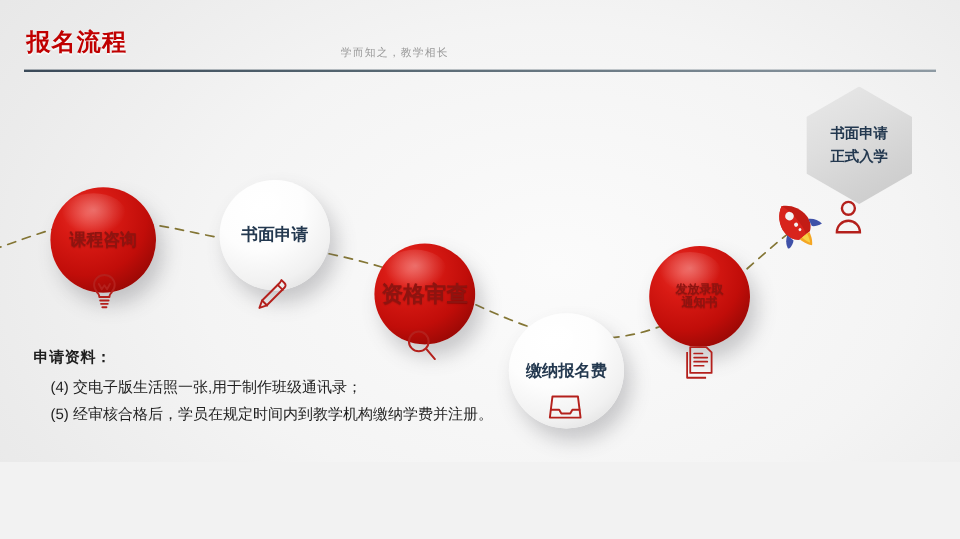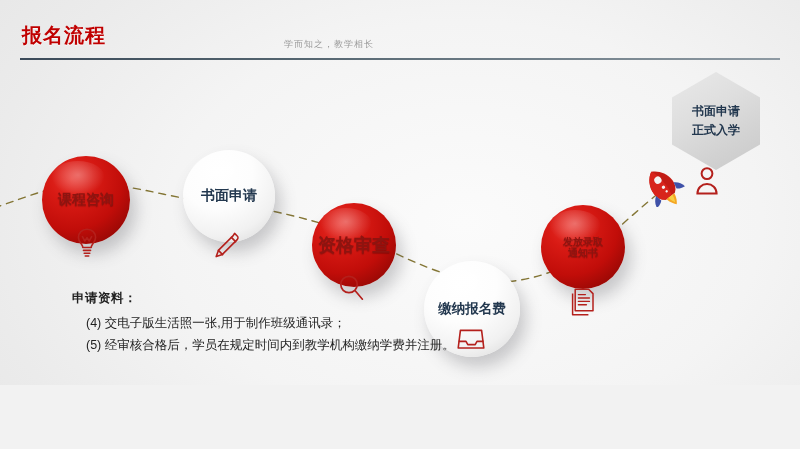--- a/index.html
+++ b/index.html
@@ -75,21 +75,21 @@
     background:linear-gradient(150deg,#e9e9e9 0%,#dedede 40%,#d2d2d2 72%,#c9c9c9 100%);
     clip-path:polygon(50% 0%,100% 26%,100% 74%,50% 100%,0% 74%,0% 26%);
     filter:drop-shadow(4px 6px 7px rgba(100,100,105,.33));
     display:flex;align-items:center;justify-content:center;
   }
   #hexLabel{
     font-size:12px;font-weight:bold;color:#23384f;line-height:1.55;text-align:center;
   }
 
   
-  #req{position:absolute;left:28px;top:290px;width:470px;color:#1f1f1f;margin-left:44px;}
+  #req{position:absolute;left:28px;top:290px;width:470px;color:#1f1f1f;}
   #reqTitle{font-size:12.5px;font-weight:bold;letter-spacing:.5px;margin-bottom:5px;}
   .reqLine{font-size:12.5px;line-height:1.78;padding-left:14px;white-space:nowrap;}
 </style>
 </head>
 <body>
 
 <div id="slide">
 
   <div id="header">
 

